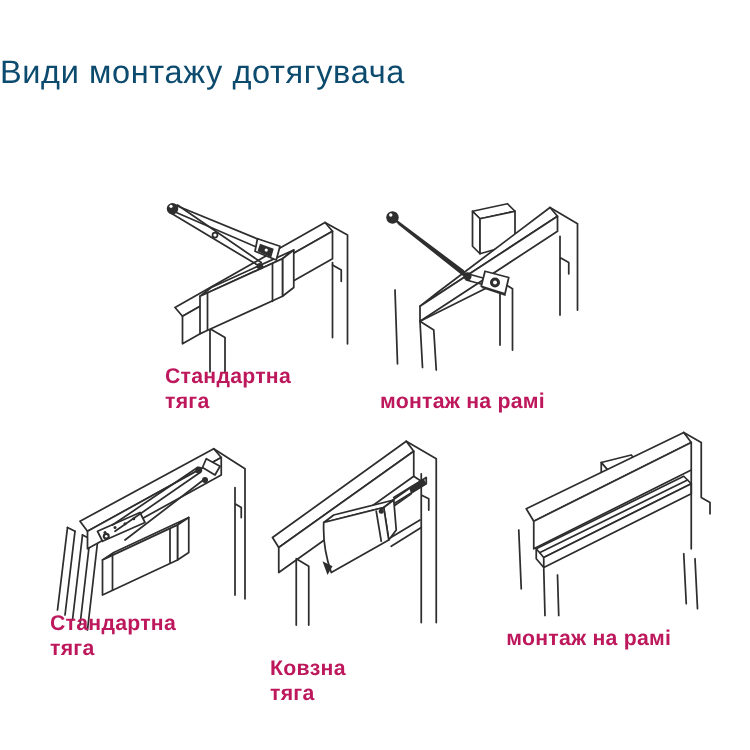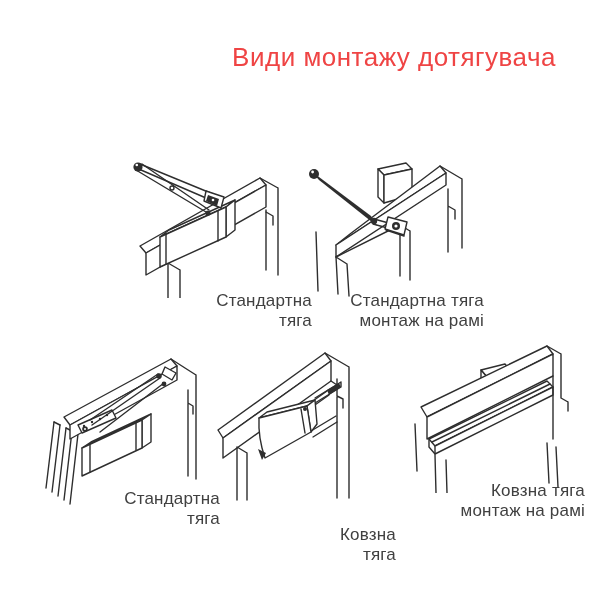--- a/index.html
+++ b/index.html
@@ -2,27 +2,27 @@
 <html><head>
 <meta charset="utf-8">
 <style>
   html,body{margin:0;padding:0;background:#fff;}
   .canvas{
     position:relative;width:600px;height:600px;background:#fff;overflow:hidden;
     font-family:"Liberation Sans", sans-serif;
   }
   .title{
     position:absolute;left:0;top:42px;width:556px;margin:0;
-    text-align:right;font-size:26px;font-weight:400;color:#ef4444;letter-spacing:.5px;
+    text-align:left;font-size:26px;font-weight:400;color:#0c4a6e;letter-spacing:.5px;
   }
   figure{margin:0;padding:0;position:absolute;}
   .art{position:absolute;left:0;top:0;}
   .cap{
-    position:absolute;text-align:right;width:180px;
-    font-size:17px;font-weight:400;color:#404040;line-height:20px;letter-spacing:.2px;
+    position:absolute;text-align:left;width:180px;
+    font-size:17px;font-weight:700;color:#be185d;line-height:20px;letter-spacing:.2px;
   }
   
   #f1{left:120px;top:150px;width:175px;height:148px;}
   #f2{left:300px;top:148px;width:185px;height:152px;}
   #f3{left:40px; top:348px;width:170px;height:158px;}
   #f4{left:215px;top:348px;width:165px;height:155px;}
   #f5{left:405px;top:343px;width:175px;height:150px;}
   #c1{left:132px;top:291px;}
   #c2{left:304px;top:291px;}
   #c3{left:40px; top:489px;}
@@ -84,21 +84,21 @@
       <circle class="wd" cx="12.6" cy="24" r="1.4"></circle>
       <circle class="bk" cx="74" cy="73" r="3.2"></circle>
       <path class="ln" d="M74,71 L96,77 M73,76 L95,82"></path>
       <path class="fc" d="M88,69 L107,74 L104,87 L85,81 Z"></path>
       <circle class="bk" cx="96" cy="78" r="4"></circle>
       <circle class="wd" cx="96" cy="78" r="1.6"></circle>
       <path class="ln" d="M86,82 L104,88"></path>
     </svg>
   </figure>
   <figcaption class="cap" id="c2">
-    <span>Стандартна тяга</span><br>
+    <br>
     <span>монтаж на рамі</span>
   </figcaption>
 
   <figure id="f3">
     <svg class="art" width="170" height="158" viewBox="0 0 170 158">
       <path class="ln" d="M14,74 L6,140 M20,77 L12,144 M26,80 L18,148 M32,83 L24,152 M38,86 L30,156"></path>
       <path class="ln" d="M14,74 L20,77 M26,80 L32,83"></path>
       <path class="fc" d="M24,69 L131,11 L137,18 L30,77 Z"></path>
       <path class="fc" d="M30,77 L137,18 L137,32 L30,91 Z"></path>
       <path class="ln" d="M131,11 L145,20 L156,27 M156,27 L156,131 M148,42 L148,128 M148,55 L153,58 L153,66"></path>
@@ -156,17 +156,17 @@
       <path class="fc" d="M16,64 L142,3 L148,11 L22,74 Z"></path>
       <path class="fc" d="M22,74 L148,11 L148,33 L22,96 Z"></path>
       <path class="fc" d="M24,96 L142,38 L148,44 L30,103 Z"></path>
       <path class="fc" d="M30,103 L148,44 L148,52 L30,111 Z"></path>
       <path class="ln" d="M27,99 L145,41 M24,96 L24,104 L30,111"></path>
       <path class="ln" d="M30,112 L31,150 M41,117 L42,150"></path>
       <path class="ln" d="M142,3 L156,11 M156,11 L156,55 M156,55 L163,59 M163,59 L163,68 M148,33 L148,96 M142,100 L144,140 M151,104 L153,144"></path>
     </svg>
   </figure>
   <figcaption class="cap" id="c5">
-    <span>Ковзна тяга</span><br>
+    <br>
     <span>монтаж на рамі</span>
   </figcaption>
 
 </div>
 
 </body></html>

